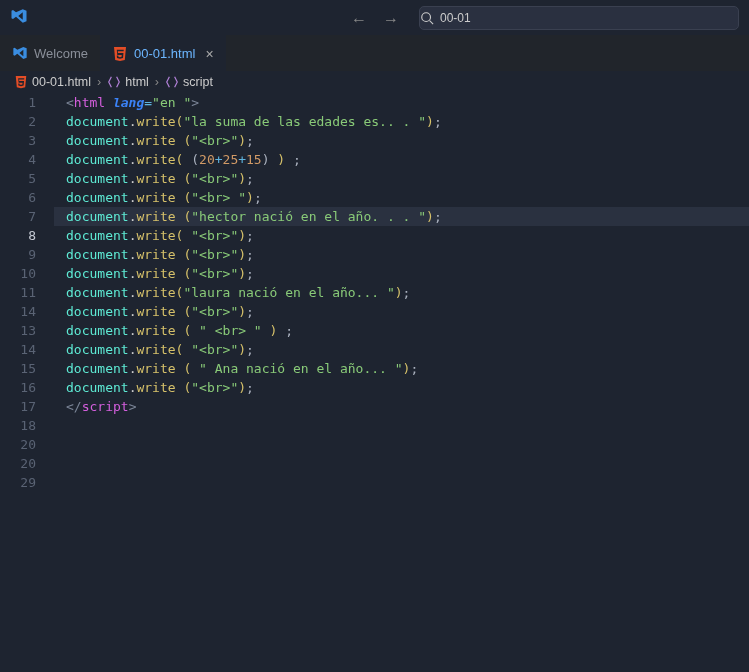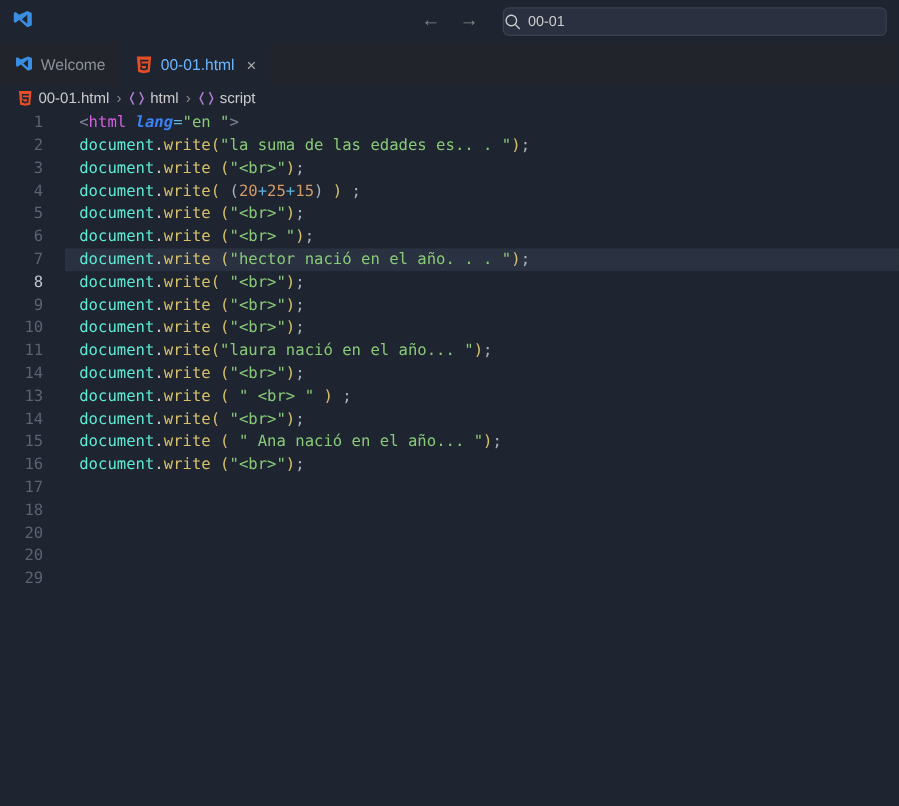--- a/index.html
+++ b/index.html
@@ -191,14 +191,15 @@
     <div class="line hl"><span class="t-obj">document</span><span class="t-dot">.</span><span class="t-fn">write</span><span class="t-plain"> </span><span class="t-fn">(</span><span class="t-str">"hector nació en el año. . . "</span><span class="t-fn">)</span><span class="t-plain">;</span></div>
     <div class="line"><span class="t-obj">document</span><span class="t-dot">.</span><span class="t-fn">write</span><span class="t-fn">(</span><span class="t-plain"> </span><span class="t-str">"&lt;br&gt;"</span><span class="t-fn">)</span><span class="t-plain">;</span></div>
     <div class="line"><span class="t-obj">document</span><span class="t-dot">.</span><span class="t-fn">write</span><span class="t-plain"> </span><span class="t-fn">(</span><span class="t-str">"&lt;br&gt;"</span><span class="t-fn">)</span><span class="t-plain">;</span></div>
     <div class="line"><span class="t-obj">document</span><span class="t-dot">.</span><span class="t-fn">write</span><span class="t-plain"> </span><span class="t-fn">(</span><span class="t-str">"&lt;br&gt;"</span><span class="t-fn">)</span><span class="t-plain">;</span></div>
     <div class="line"><span class="t-obj">document</span><span class="t-dot">.</span><span class="t-fn">write</span><span class="t-fn">(</span><span class="t-str">"laura nació en el año... "</span><span class="t-fn">)</span><span class="t-plain">;</span></div>
     <div class="line"><span class="t-obj">document</span><span class="t-dot">.</span><span class="t-fn">write</span><span class="t-plain"> </span><span class="t-fn">(</span><span class="t-str">"&lt;br&gt;"</span><span class="t-fn">)</span><span class="t-plain">;</span></div>
     <div class="line"><span class="t-obj">document</span><span class="t-dot">.</span><span class="t-fn">write</span><span class="t-plain"> </span><span class="t-fn">(</span><span class="t-plain"> </span><span class="t-str">" &lt;br&gt; "</span><span class="t-plain"> </span><span class="t-fn">)</span><span class="t-plain"> ;</span></div>
     <div class="line"><span class="t-obj">document</span><span class="t-dot">.</span><span class="t-fn">write</span><span class="t-fn">(</span><span class="t-plain"> </span><span class="t-str">"&lt;br&gt;"</span><span class="t-fn">)</span><span class="t-plain">;</span></div>
     <div class="line"><span class="t-obj">document</span><span class="t-dot">.</span><span class="t-fn">write</span><span class="t-plain"> </span><span class="t-fn">(</span><span class="t-plain"> </span><span class="t-str">" Ana nació en el año... "</span><span class="t-fn">)</span><span class="t-plain">;</span></div>
     <div class="line"><span class="t-obj">document</span><span class="t-dot">.</span><span class="t-fn">write</span><span class="t-plain"> </span><span class="t-fn">(</span><span class="t-str">"&lt;br&gt;"</span><span class="t-fn">)</span><span class="t-plain">;</span></div>
+    <div class="line"><span class="t-punc">&lt;/</span><span class="t-tag">script</span><span class="t-punc">&gt;</span></div>
   </div>
 </div>
 
 </body></html>

